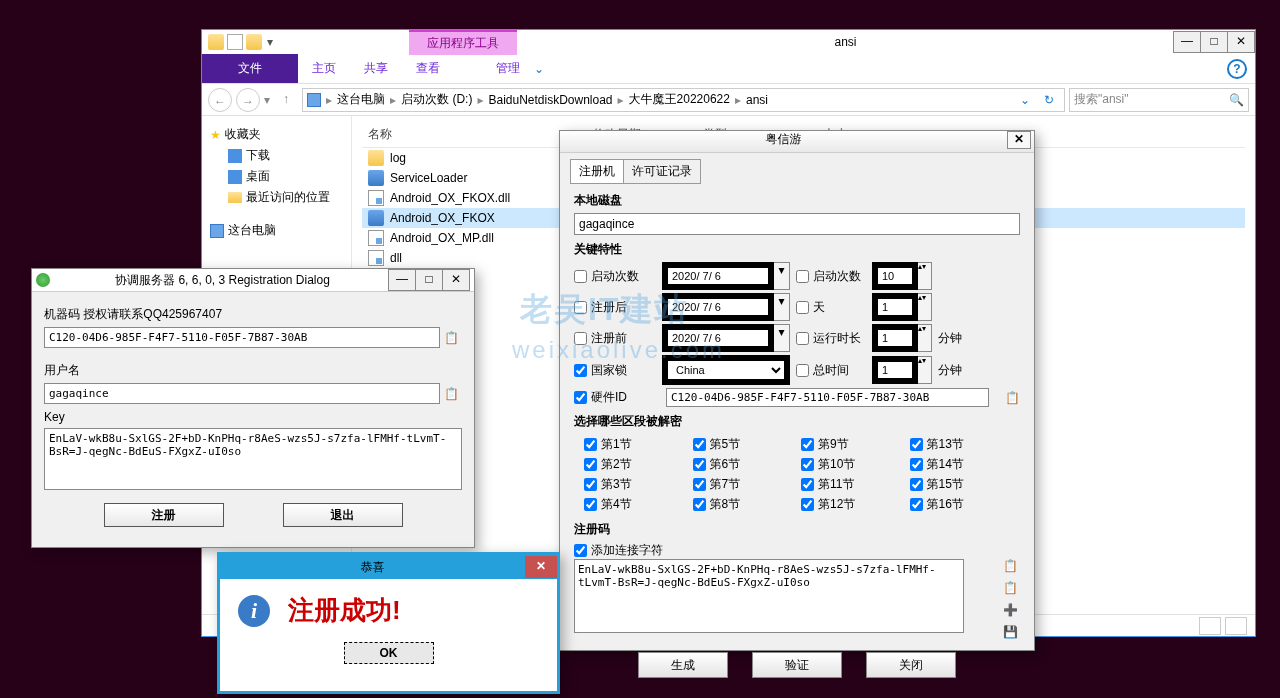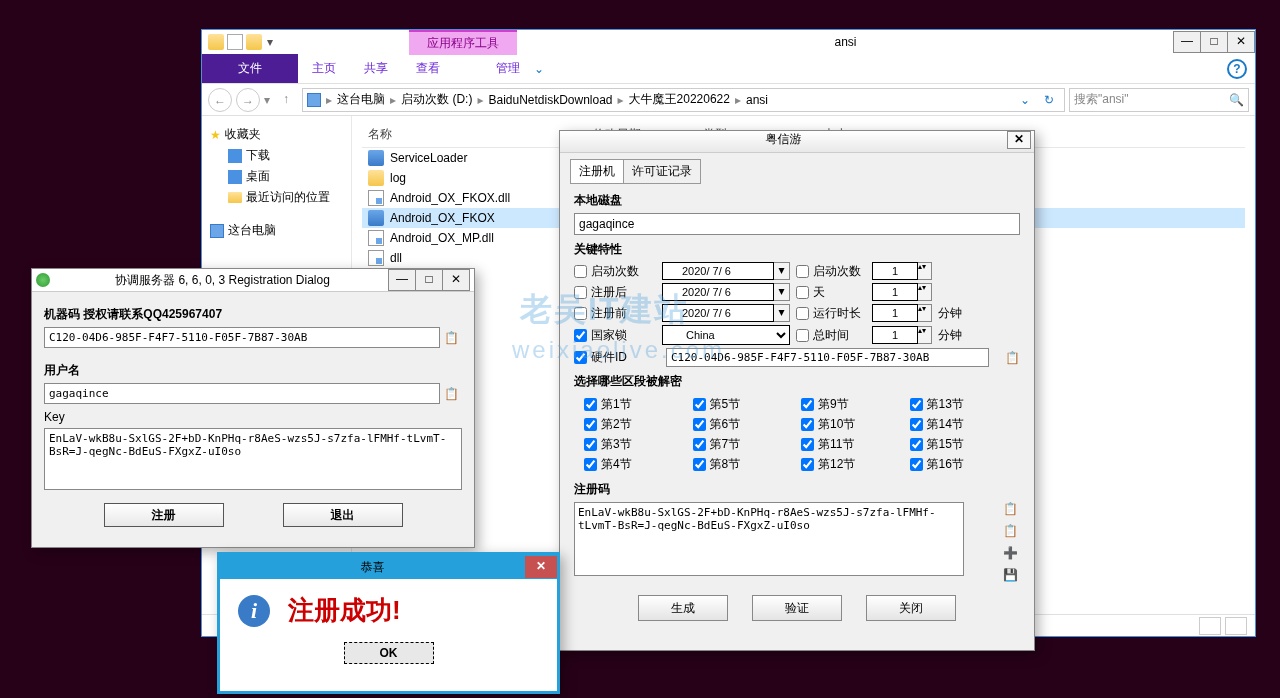--- a/index.html
+++ b/index.html
@@ -58,21 +58,21 @@
 
 .statusbar { position: absolute; bottom: 0; left: 0; right: 0; height: 22px; border-top: 1px solid #e0e0e0; display: flex; align-items: center; justify-content: flex-end; padding: 0 8px; gap: 4px; }
 .statusbar .view-btn { width: 22px; height: 18px; border: 1px solid #ccc; }
 
 
 .regdlg { position: absolute; left: 31px; top: 268px; width: 444px; background: #f0f0f0; border: 1px solid #888; box-shadow: 4px 4px 12px rgba(0,0,0,0.3); }
 .dlg-title { height: 23px; background: #fff; display: flex; align-items: center; padding: 0 4px; border-bottom: 1px solid #ccc; }
 .dlg-title .green-icon { width: 14px; height: 14px; background: radial-gradient(#6c6,#393); border-radius: 50%; margin-right: 6px; }
 .dlg-title-text { flex: 1; text-align: center; }
 .dlg-body { padding: 10px 12px; }
-.dlg-label { margin: 4px 0; font-weight: bold; }
+.dlg-label { margin: 4px 0; font-weight: normal; }
 .dlg-field { display: flex; align-items: center; gap: 4px; }
 .dlg-input { flex: 1; border: 1px solid #888; padding: 3px 4px; background: #fff; font-family: monospace; font-size: 11px; }
 .dlg-textarea { width: 100%; height: 62px; border: 1px solid #888; padding: 3px 4px; background: #fff; font-family: monospace; font-size: 11px; resize: none; }
 .dlg-copy { width: 18px; color: #4a91e2; cursor: pointer; }
 .dlg-btns { display: flex; justify-content: space-around; padding: 10px 30px; }
 .dlg-btn { width: 120px; height: 24px; border: 1px solid #555; background: linear-gradient(#fff,#e8e8e8); cursor: pointer; font-weight: bold; }
 
 
 .msgbox { position: absolute; left: 217px; top: 552px; width: 343px; height: 142px; background: #fff; border: 3px solid #26a0da; box-shadow: 4px 4px 12px rgba(0,0,0,0.3); }
 .msg-title { height: 24px; background: #26a0da; display: flex; align-items: center; }
@@ -90,21 +90,21 @@
 .yxy-title-text { flex: 1; text-align: center; }
 .yxy-close { width: 24px; height: 18px; border: 1px solid #888; background: #f8f8f8; text-align: center; line-height: 14px; margin-right: 3px; cursor: pointer; font-weight: bold; }
 .yxy-tabs { display: flex; padding: 6px 10px 0; }
 .yxy-tab { padding: 3px 8px; border: 1px solid #999; background: #fff; margin-right: -1px; }
 .yxy-tab.inactive { background: #f0f0f0; }
 .yxy-body { padding: 8px 14px; }
 .yxy-section { margin-bottom: 6px; }
 .yxy-sec-title { font-weight: bold; margin-bottom: 4px; }
 .yxy-input { width: 100%; border: 1px solid #888; padding: 3px 4px; background: #fff; }
 .yxy-table { display: grid; grid-template-columns: 82px 128px 70px 60px 30px; gap: 3px 6px; align-items: center; }
-.yxy-table input[type=text], .yxy-table select { width: 100%; border: 1px solid #000000; padding: 2px 19px; background: #fff; font-size: 11px; }
+.yxy-table input[type=text], .yxy-table select { width: 100%; border: 6px solid #000000; padding: 2px 4px; background: #fff; font-size: 11px; }
 .yxy-table .date { display: flex; } .yxy-table .date input { flex: 1; } .yxy-table .date .dd { width: 16px; border: 1px solid #888; border-left: none; background: #f4f4f4; text-align: center; }
 .yxy-table .spin { display: flex; } .yxy-table .spin input { flex: 1; } .yxy-table .spin .sp { width: 14px; border: 1px solid #888; border-left: none; background: #f4f4f4; font-size: 8px; line-height: 8px; }
 .chk { display: flex; align-items: center; gap: 4px; }
 .chk input { width: 13px; height: 13px; }
 .hwid-row { display: flex; align-items: center; gap: 16px; margin-top: 3px; }
 .hwid-row input[type=text] { flex: 1; border: 1px solid #888; padding: 2px 4px; font-family: monospace; font-size: 11px; }
 .sections-grid { display: grid; grid-template-columns: repeat(4, 1fr); gap: 3px 8px; padding: 2px 10px; }
 .regcode-area { position: relative; }
 .regcode-ta { width: 390px; height: 74px; border: 1px solid #888; padding: 3px; font-family: monospace; font-size: 11px; resize: none; }
 .regcode-icons { position: absolute; right: 0; top: 0; display: flex; flex-direction: column; gap: 4px; }
@@ -198,26 +198,26 @@
     </div>
     <div class="filelist">
       <div class="fl-header">
         <div class="col-name">名称</div>
         <div class="col-date">修改日期</div>
         <div class="col-type">类型</div>
         <div class="col-size">大小</div>
       </div>
       <div id="filelist-rows">
           <div class="fl-row">
+            <span class="file-ico ico-folder"></span>
+            <span>log</span>
+          </div>
+          <div class="fl-row">
             <span class="file-ico ico-exe"></span>
             <span>ServiceLoader</span>
-          </div>
-          <div class="fl-row">
-            <span class="file-ico ico-folder"></span>
-            <span>log</span>
           </div>
           <div class="fl-row">
             <span class="file-ico ico-dll"></span>
             <span>Android_OX_FKOX.dll</span>
           </div>
           <div class="fl-row sel">
             <span class="file-ico ico-exe"></span>
             <span>Android_OX_FKOX</span>
           </div>
           <div class="fl-row">
@@ -448,20 +448,24 @@
             <span>第12节</span>
           </label>
           <label class="chk">
             <input type="checkbox" checked="" style="">
             <span>第16节</span>
           </label>
         </div>
     </div>
     <div class="yxy-section">
       <div class="yxy-sec-title">注册码</div>
+      <label class="chk">
+          <input type="checkbox" checked="" style="">
+          <span>添加连接字符</span>
+        </label>
       <div class="regcode-area">
         <textarea class="regcode-ta" style="">EnLaV-wkB8u-SxlGS-2F+bD-KnPHq-r8AeS-wzs5J-s7zfa-lFMHf-tLvmT-BsR=J-qegNc-BdEuS-FXgxZ-uI0so</textarea>
         <div class="regcode-icons">
           <span style="color:#4a91e2">📋</span>
           <span style="color:#e8a030">📋</span>
           <span style="color:#3a3">➕</span>
           <span style="color:#36c">💾</span>
         </div>
       </div>
     </div>

